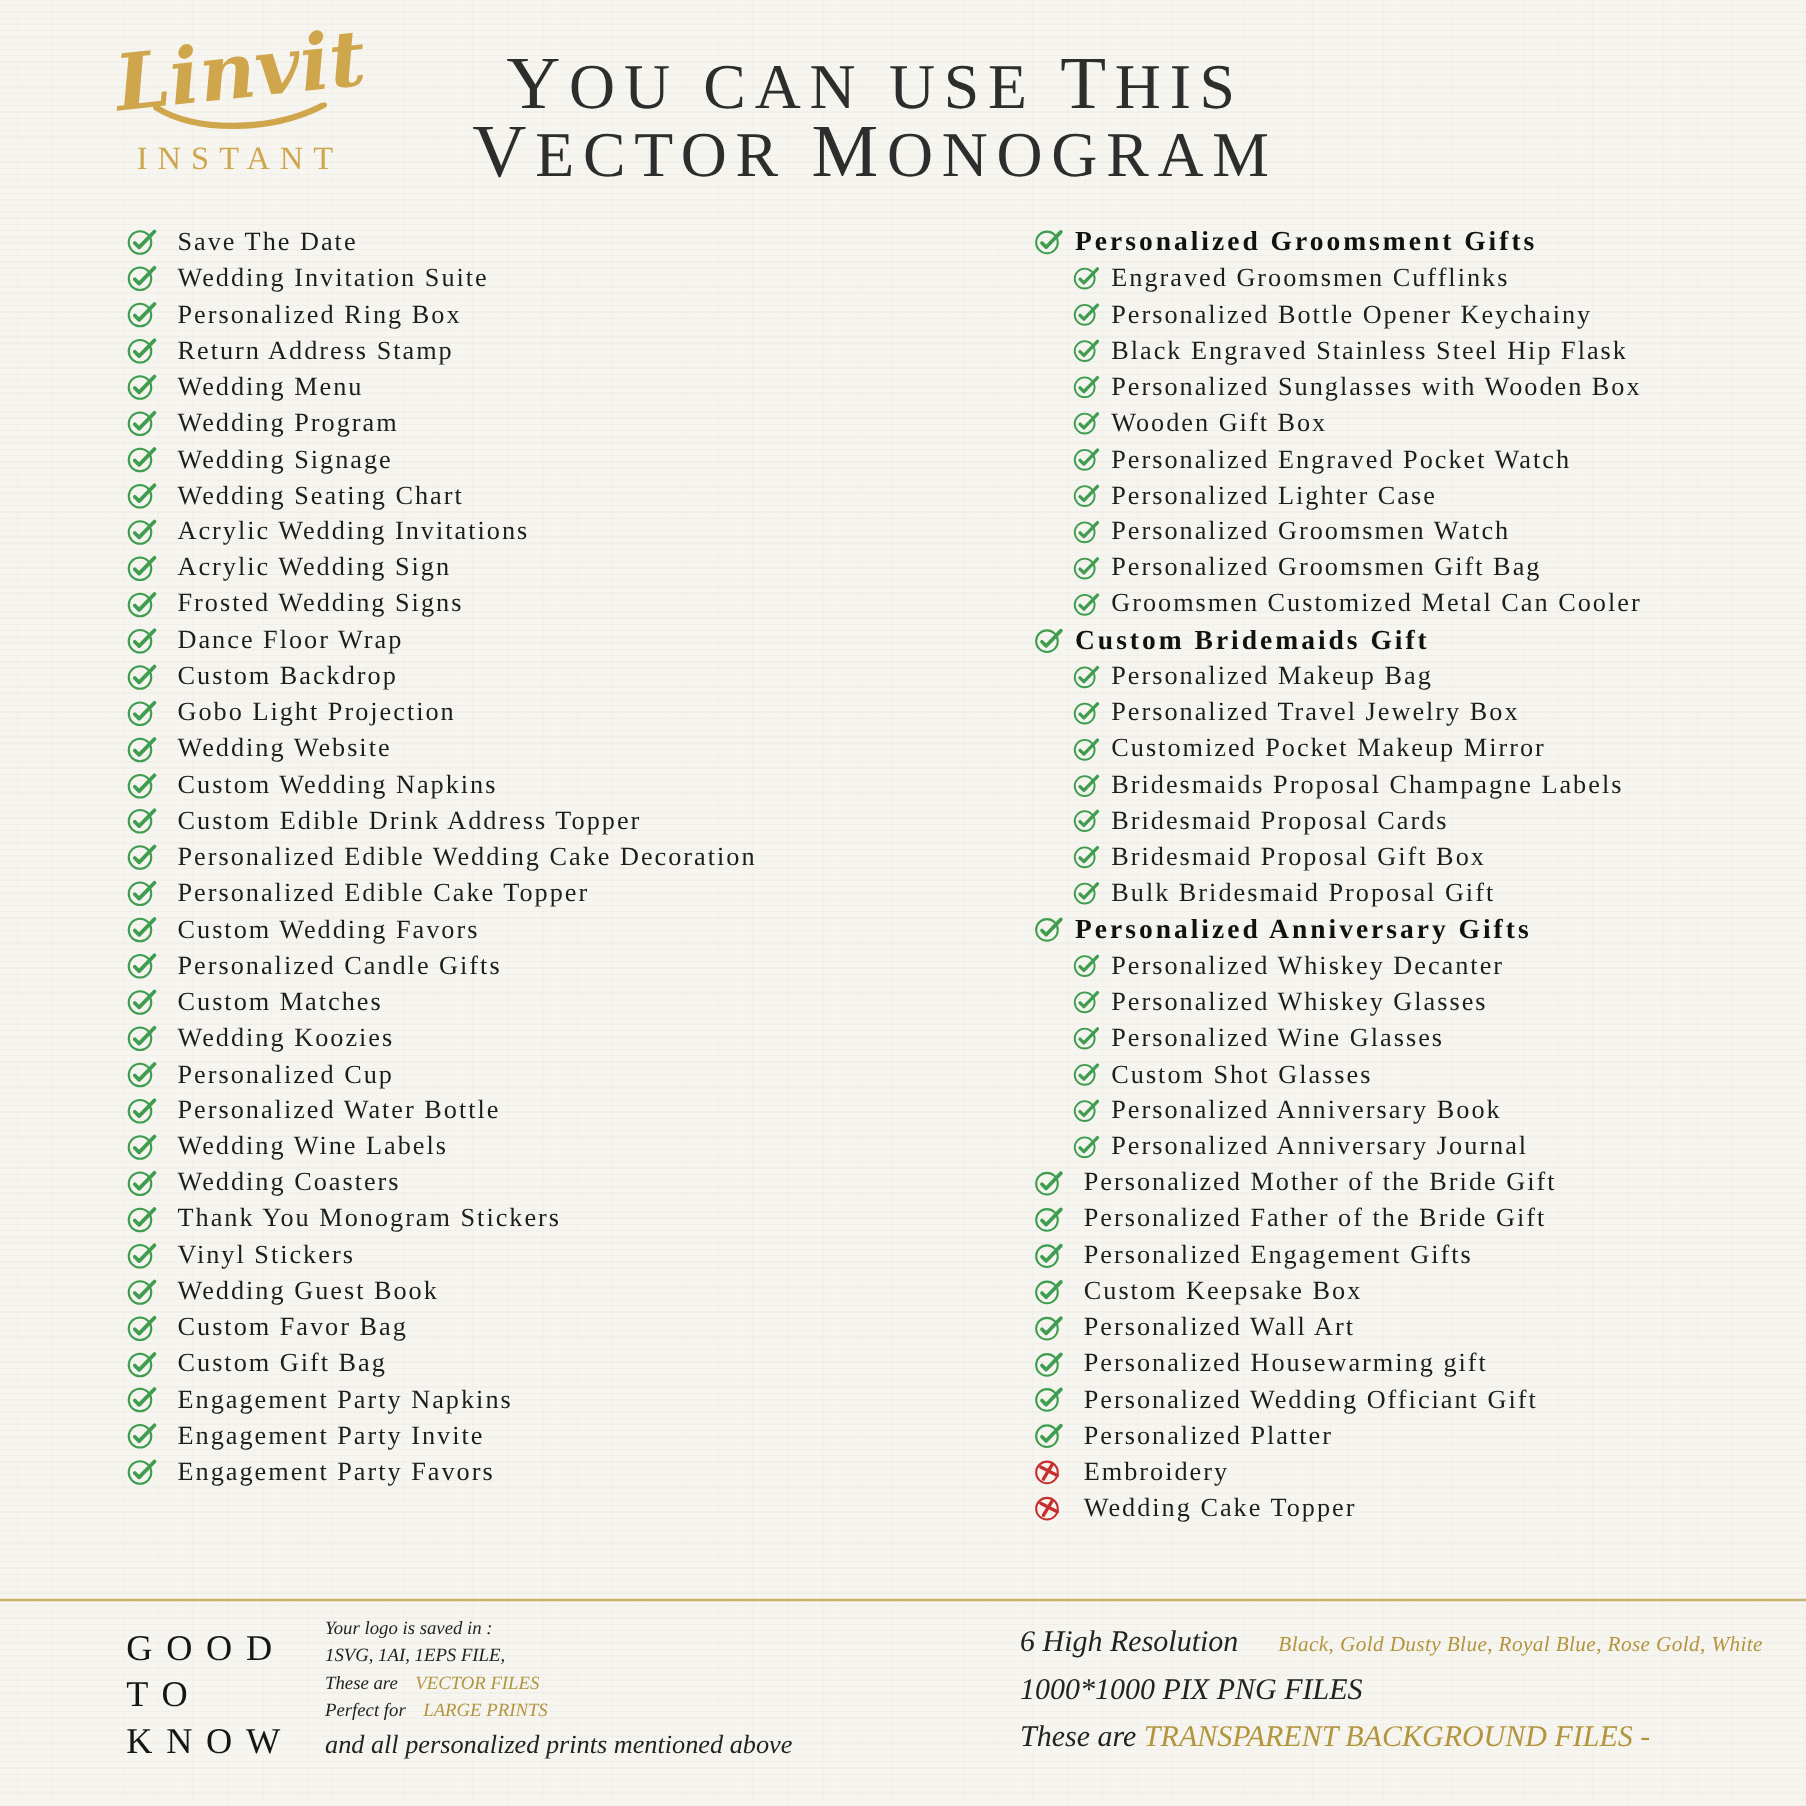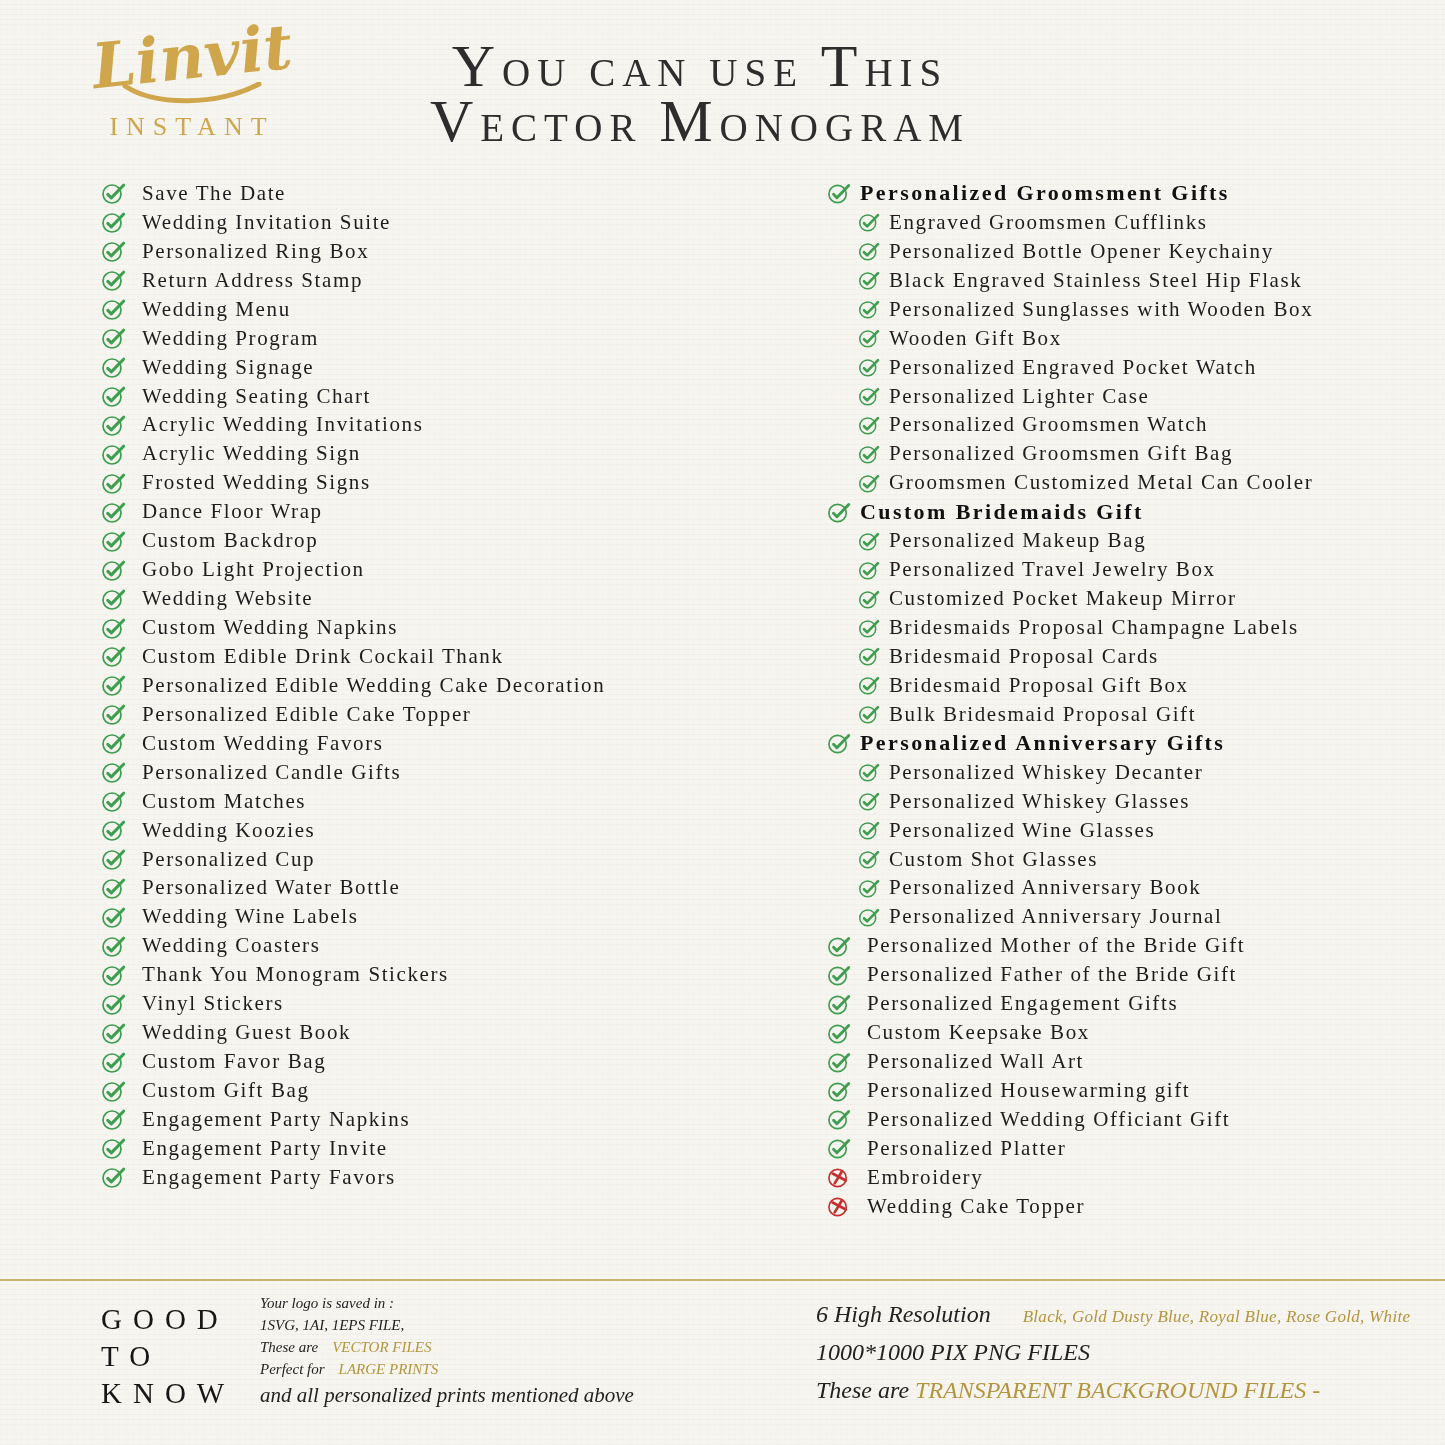--- a/index.html
+++ b/index.html
@@ -20,21 +20,21 @@
     font-family:"DejaVu Serif", serif; font-style:italic; font-weight:bold;
     font-size:62px; line-height:1; color:#d0a64d;
   }
   .logo-flourish { display:block; margin:-6px auto 0; }
   .logo-sub { margin-top:6px; font-size:26px; letter-spacing:8px; color:#d0a64d; }
 
   
   .title { position:absolute; left:0; top:36px; width:1400px; text-align:center; color:#2d2d2d; }
   .title-line { letter-spacing:7px; line-height:1; height:57px; }
   .title-line + .title-line { margin-top:-2px; }
-  .title-line .t  { font-size:39px; text-transform:uppercase; vertical-align:baseline; }
+  .title-line .t  { font-size:51px; text-transform:uppercase; vertical-align:baseline; }
   .title-line .cap{ font-size:60px; vertical-align:baseline; }
 
   
   .col { position:absolute; }
   .col-left  { left:101px; top:179px; }
   .col-right { left:827px; top:179px; }
   .row { display:flex; align-items:center; height:28.95px; gap:15px; }
   .row-icon { display:flex; align-items:center; flex:0 0 auto; }
   .row-label { font-size:21px; letter-spacing:1.6px; white-space:nowrap; color:#1d1d1d; }
   .row-header { gap:8px; }
@@ -260,21 +260,21 @@
       </div>
 
       <div class="row row-check">
         <span class="row-icon">
           <svg width="26" height="24" viewBox="0 0 26 24">
             <circle cx="11" cy="13" r="9" fill="none" stroke="#3f9d4f" stroke-width="1.7"></circle>
             <path d="M6.8 13.4 l3.5 3.5 L22.6 4.2" fill="none" stroke="#3f9d4f" stroke-width="3" stroke-linecap="round" stroke-linejoin="round"></path>
           </svg>
 
         </span>
-        <span class="row-label">Custom Edible Drink Cockail Thank</span>
+        <span class="row-label">Custom Edible Drink Address Topper</span>
       </div>
 
       <div class="row row-check">
         <span class="row-icon">
           <svg width="26" height="24" viewBox="0 0 26 24">
             <circle cx="11" cy="13" r="9" fill="none" stroke="#3f9d4f" stroke-width="1.7"></circle>
             <path d="M6.8 13.4 l3.5 3.5 L22.6 4.2" fill="none" stroke="#3f9d4f" stroke-width="3" stroke-linecap="round" stroke-linejoin="round"></path>
           </svg>
 
         </span>

